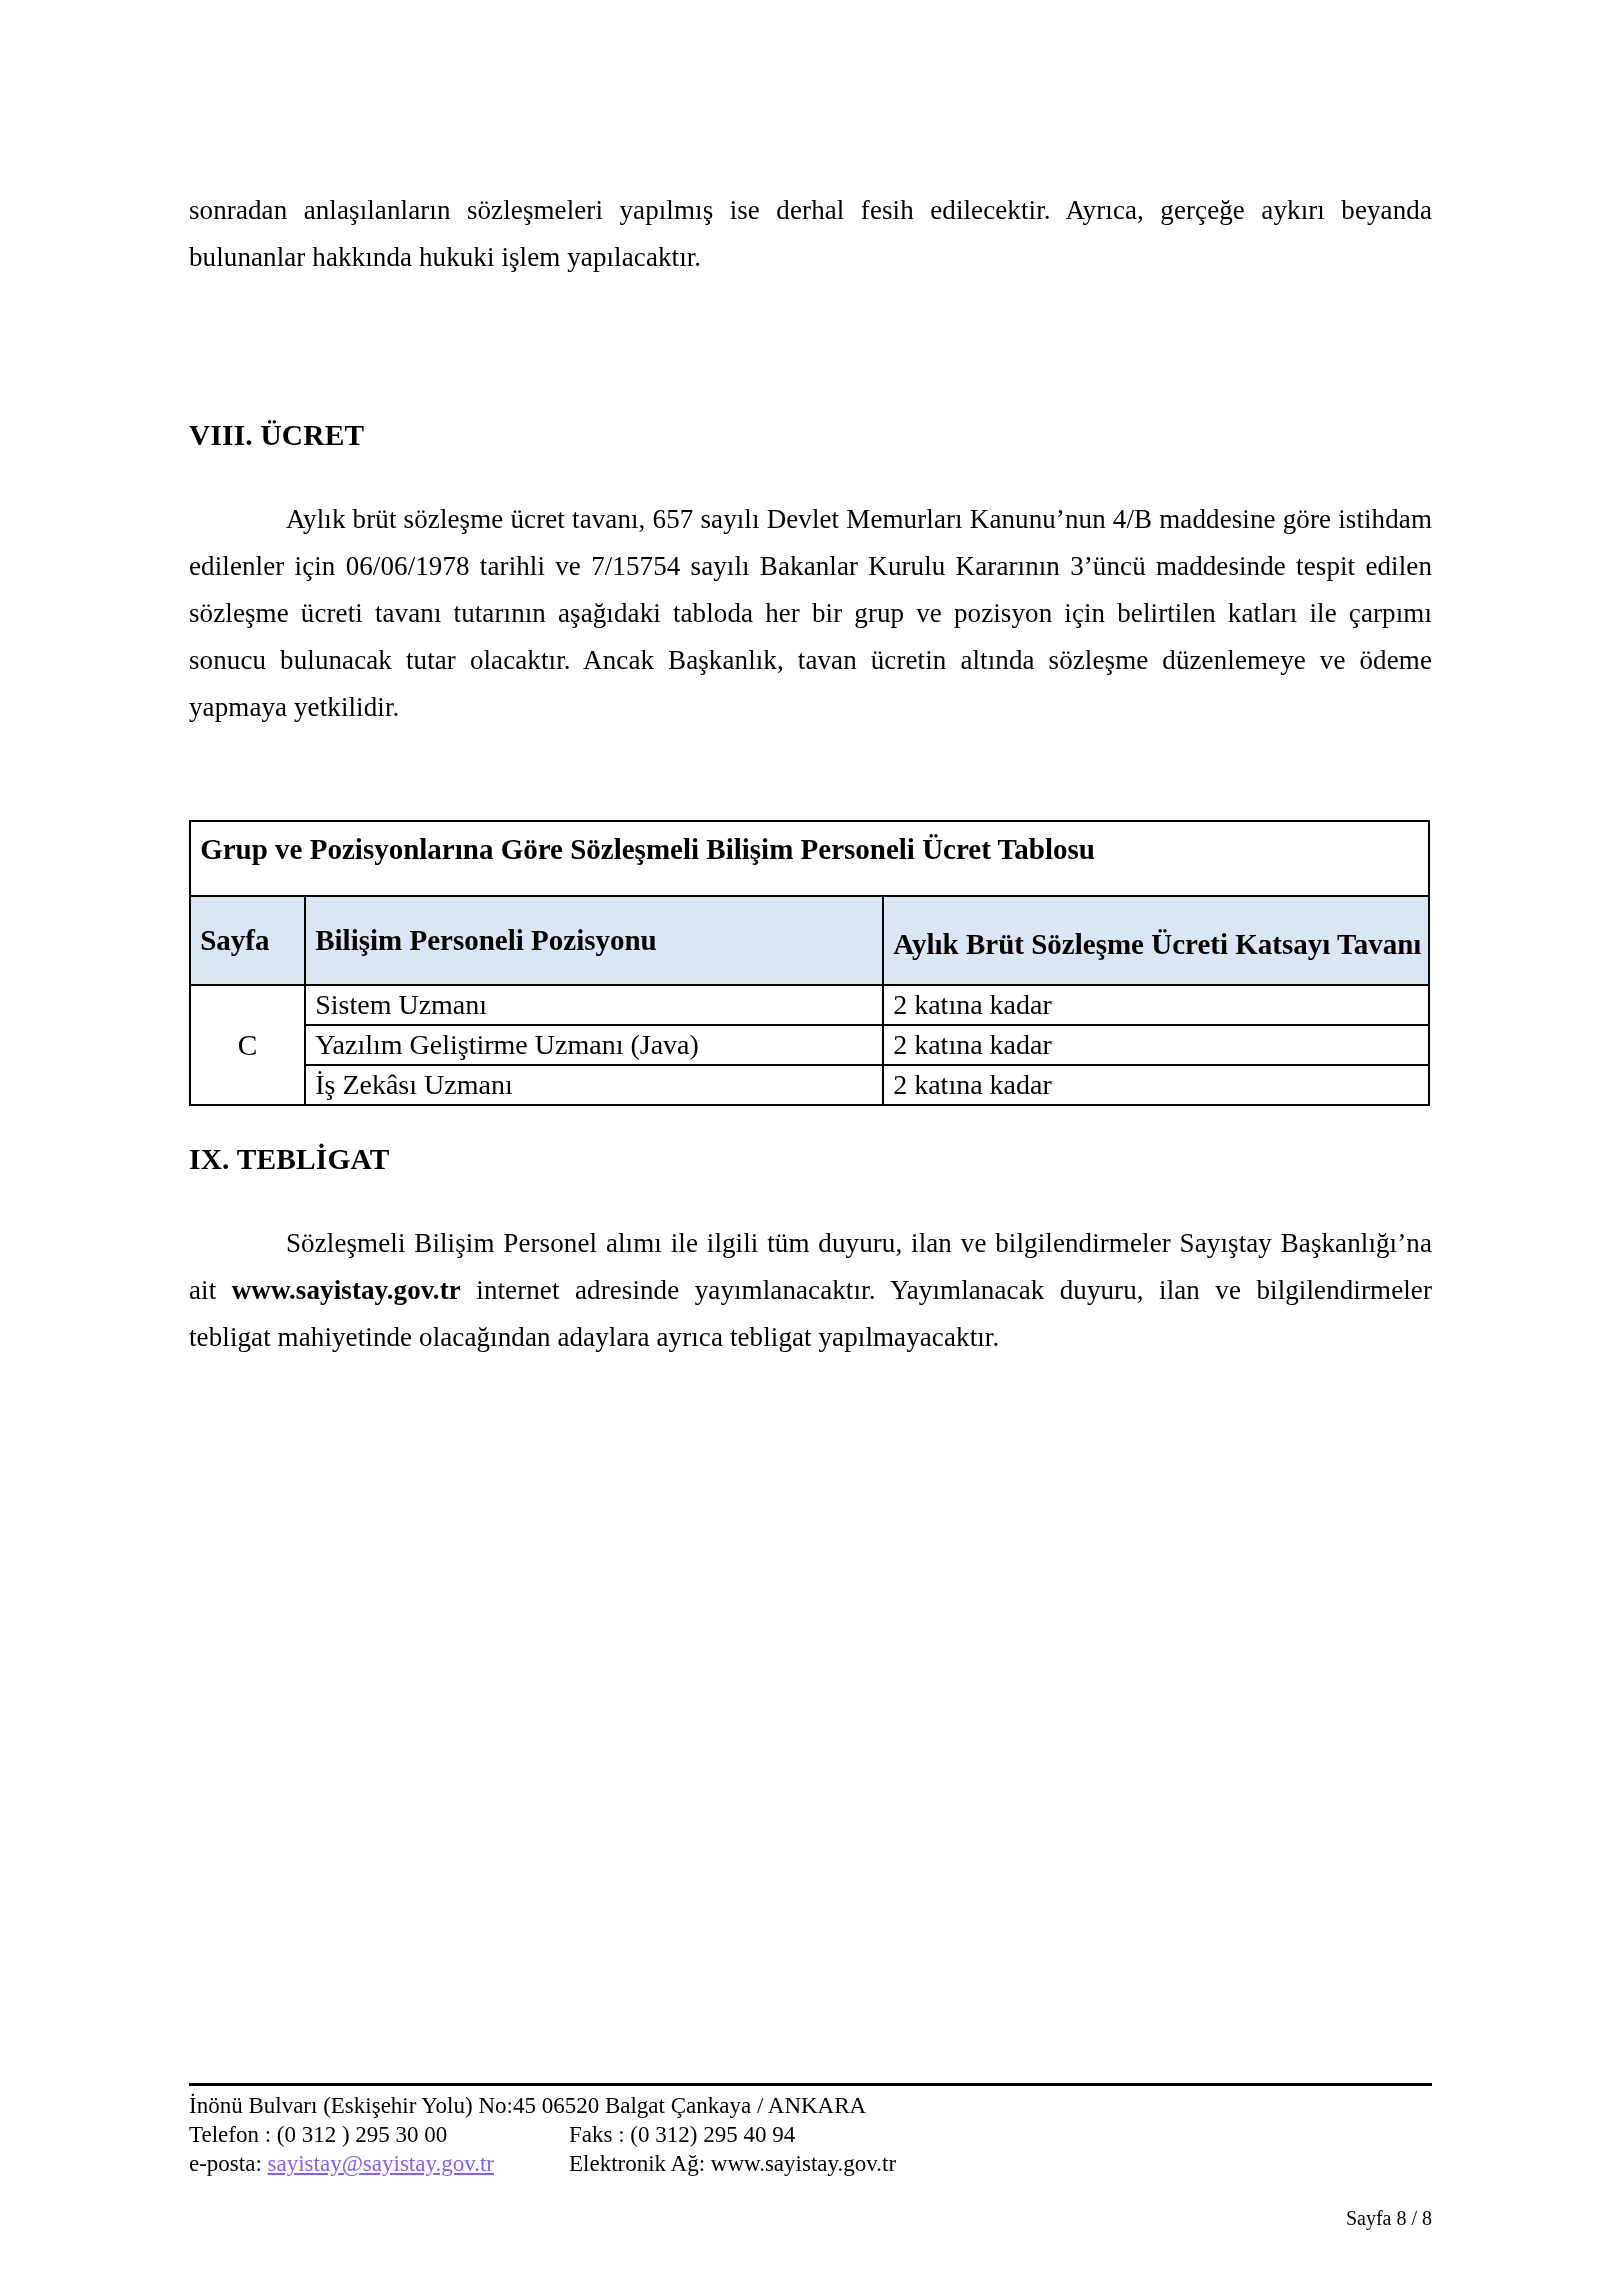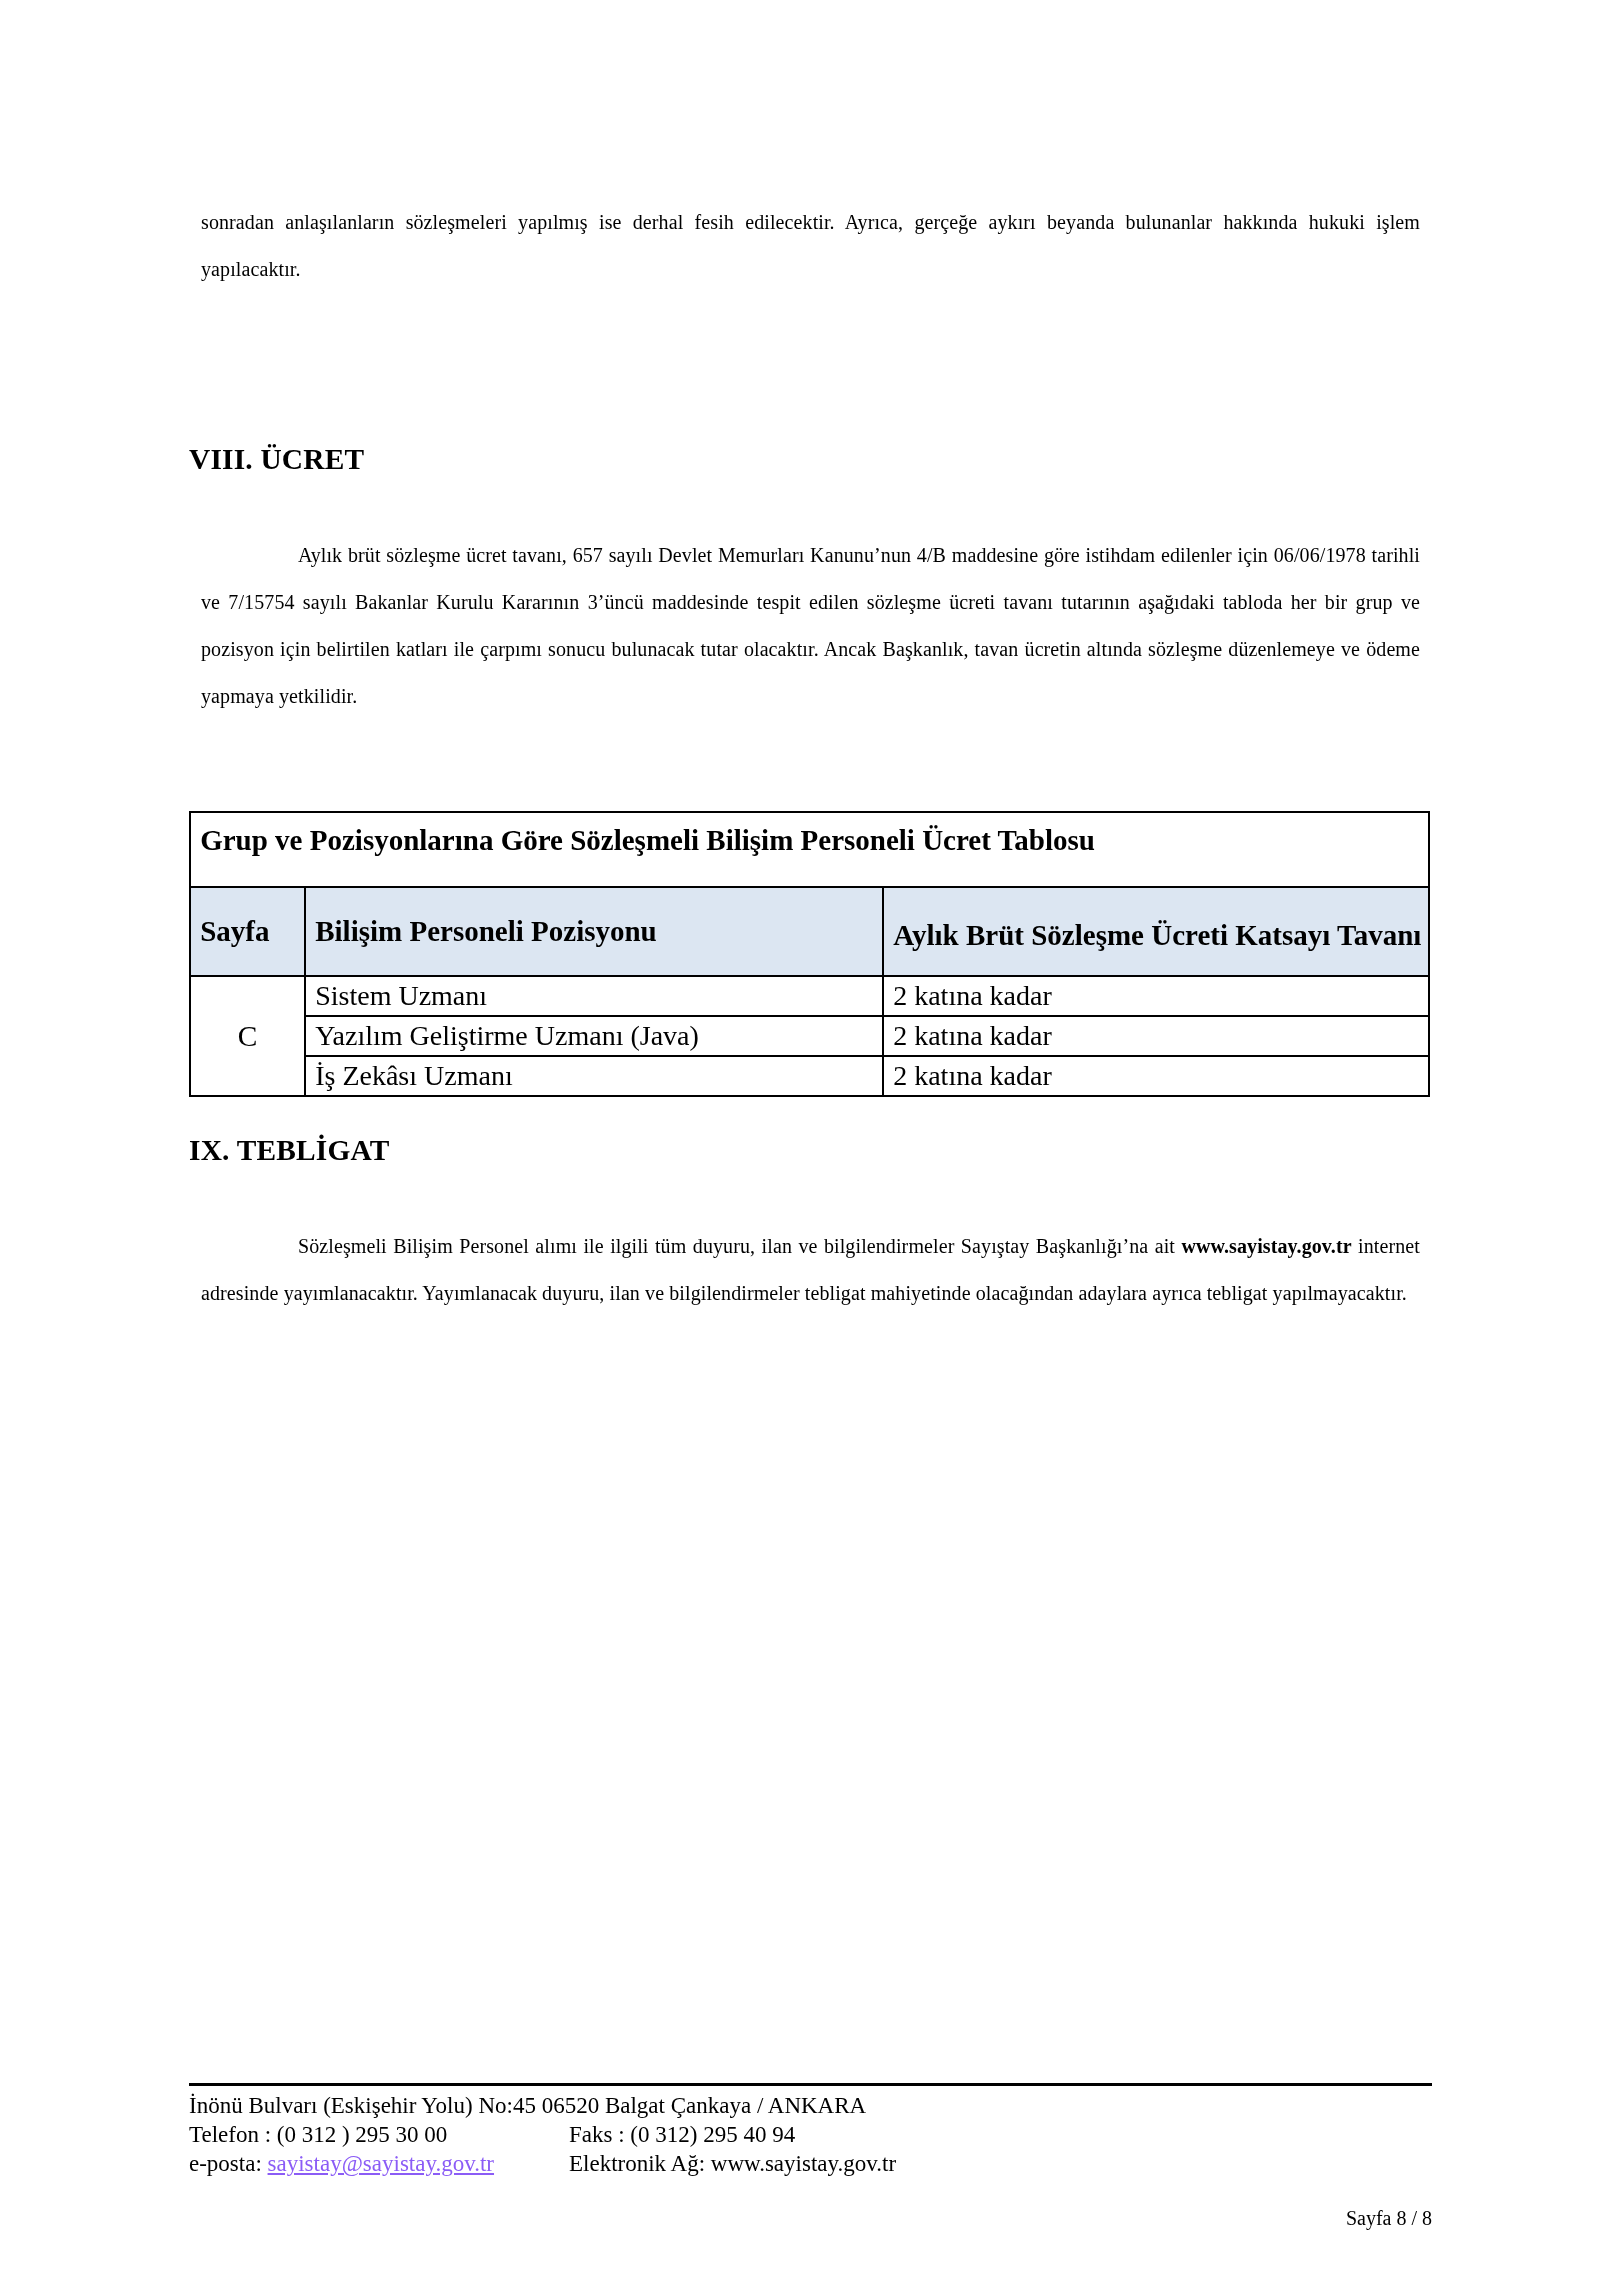--- a/index.html
+++ b/index.html
@@ -37,22 +37,22 @@
 
   
   .content {
     position: absolute;
     left: 189px;
     top: 187px;
     width: 1243px;
   }
 
   p.body-par {
-    margin: 12px;
-    font-size: 20px;
+    margin: 0;
+    font-size: 27px;
     line-height: 47px;
     text-align: justify;
     text-justify: inter-word;
     letter-spacing: 0.1px;
   }
   p.body-par.indent {
     text-indent: 97px;
   }
   .spacer-1 { height: 135px; }
   .spacer-2 { height: 41px; }
@@ -63,21 +63,21 @@
     font-size: 29.4px;
     line-height: 39px;
     font-weight: bold;
     letter-spacing: 0.2px;
   }
 
   .strongref { font-weight: bold; }
 
   
   .wage-table-wrap {
-    margin-top: 36px;
+    margin-top: 46px;
     width: 1239px;
   }
   table.wage-table {
     border-collapse: collapse;
     width: 1239px;
     table-layout: fixed;
     font-size: 28px;
   }
   table.wage-table td {
     border: 2px solid #000000;

